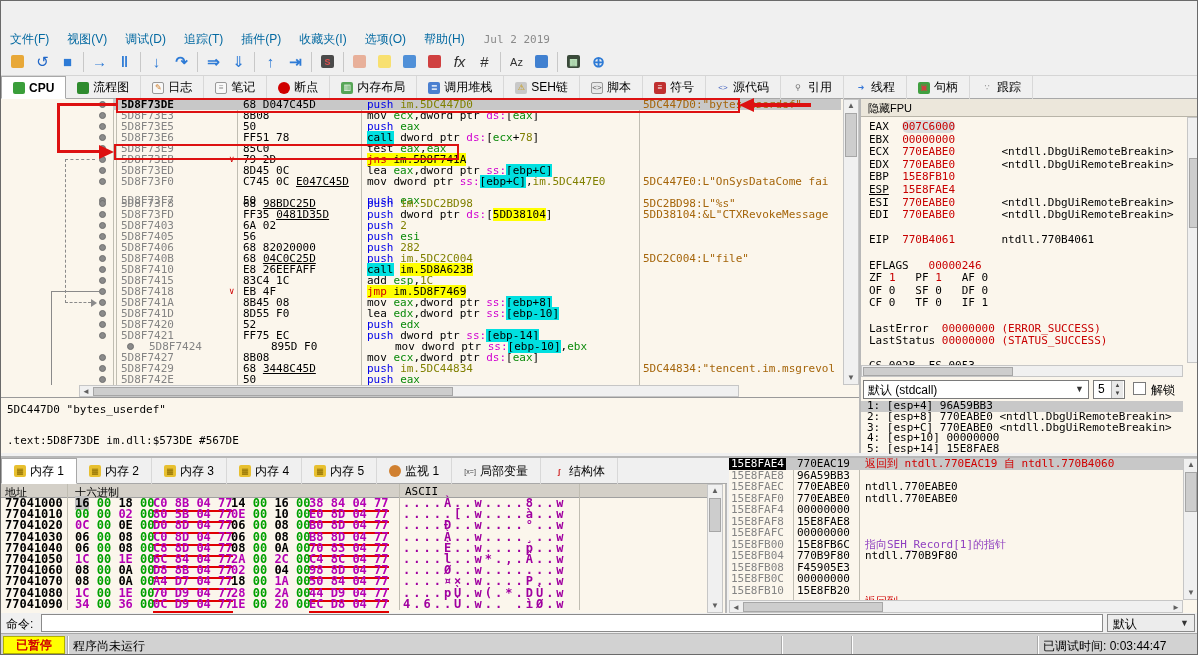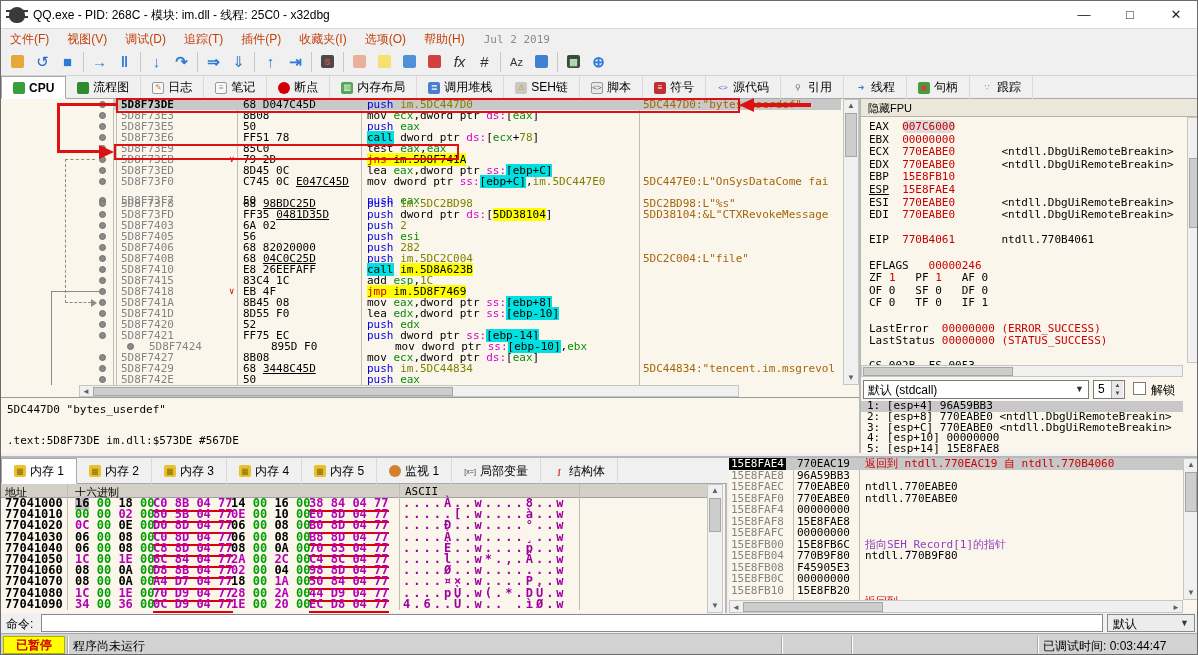--- a/index.html
+++ b/index.html
@@ -10,21 +10,21 @@
   
   .titlebar { position:absolute; left:0; top:0; width:1198px; height:28px; background:#ffffff; border-bottom:1px solid #d8d8d8; }
   .app-icon { position:absolute; left:8px; top:6px; width:16px; height:16px; background:#3a3a3a; border-radius:50% 50% 45% 45%; box-shadow:-4px 2px 0 -5px #3a3a3a; }
   .app-icon:before { content:""; position:absolute; left:-3px; top:3px; width:22px; height:2px; background:#3a3a3a; }
   .app-icon:after { content:""; position:absolute; left:-3px; top:9px; width:22px; height:2px; background:#3a3a3a; }
   .title-text { position:absolute; left:32px; top:6px; font-size:12px; color:#000; }
   .winbtn { position:absolute; top:0; width:46px; height:28px; text-align:center; line-height:28px; font-size:13px; color:#222; }
 
   
   .menubar { position:absolute; left:0; top:28px; width:1198px; height:19px; background:#f0f0f0; font-size:12px; }
-  .menu-item { display:inline-block; padding:2px 9px; color:#c2410c; }
+  .menu-item { display:inline-block; padding:2px 9px; color:#0369a1; }
   .menu-date { display:inline-block; padding:2px 10px; color:#8a8a8a; font-family:"DejaVu Sans Mono", monospace; font-size:11px; }
 
   
   .toolbar { position:absolute; left:0; top:47px; width:1198px; height:28px; background:#f0f0f0; border-bottom:1px solid #d5d5d5; display:flex; align-items:center; padding-left:4px; }
   .tbtn { width:25px; height:24px; display:flex; align-items:center; justify-content:center; font-size:15px; }
   .tsep { width:1px; height:20px; background:#c8c8c8; margin:0 3px; }
   .ticon-box { width:13px; height:13px; border-radius:2px; display:flex; align-items:center; justify-content:center; font-size:9px; font-weight:bold; color:#fff; }
 
   
   .tabbar { position:absolute; left:0; top:75px; width:1198px; height:23px; background:#f0f0f0; border-bottom:1px solid #a8a8a8; display:flex; }
@@ -150,27 +150,20 @@
   .st-pause { position:absolute; left:2px; top:2px; width:62px; height:18px; background:#ffff00; border:1px solid #b0b000; color:#d00000; text-align:center; line-height:17px; font-weight:bold; }
   .st-msg { position:absolute; left:72px; top:4px; color:#000; }
   .st-sep { position:absolute; top:2px; width:1px; height:18px; background:#aaa; box-shadow:1px 0 0 #fff; }
   .st-time { position:absolute; left:1042px; top:4px; color:#000; white-space:pre; }
 </style>
 </head>
 <body>
 
 <div class="win">
 
-  <div class="titlebar">
-    <div class="app-icon"></div>
-    <div class="title-text">QQ.exe - PID: 268C - 模块: im.dll - 线程: 25C0 - x32dbg</div>
-    <div class="winbtn" style="right:92px;">—</div>
-    <div class="winbtn" style="right:46px;">□</div>
-    <div class="winbtn" style="right:0;">✕</div>
-  </div>
 
   <div class="menubar" id="menubar"><span class="menu-item">文件(F)</span><span class="menu-item">视图(V)</span><span class="menu-item">调试(D)</span><span class="menu-item">追踪(T)</span><span class="menu-item">插件(P)</span><span class="menu-item">收藏夹(I)</span><span class="menu-item">选项(O)</span><span class="menu-item">帮助(H)</span><span class="menu-date">Jul 2 2019</span></div>
 
   <div class="toolbar" id="toolbar">
       <div class="tbtn">
         <span class="ticon-box" style="background: rgb(232, 168, 56);"></span>
       </div>
       <div class="tbtn" style="color: rgb(31, 102, 200);">↺</div>
       <div class="tbtn" style="color: rgb(46, 123, 214);">■</div>
       <div class="tsep"></div>

